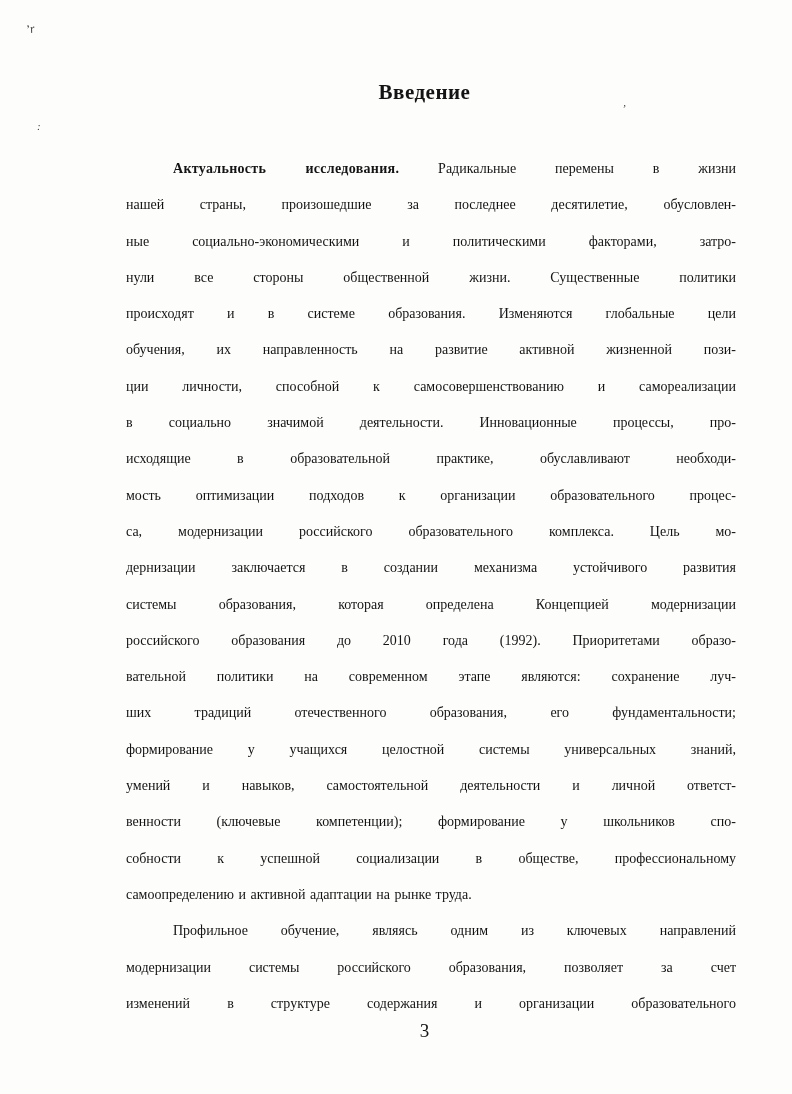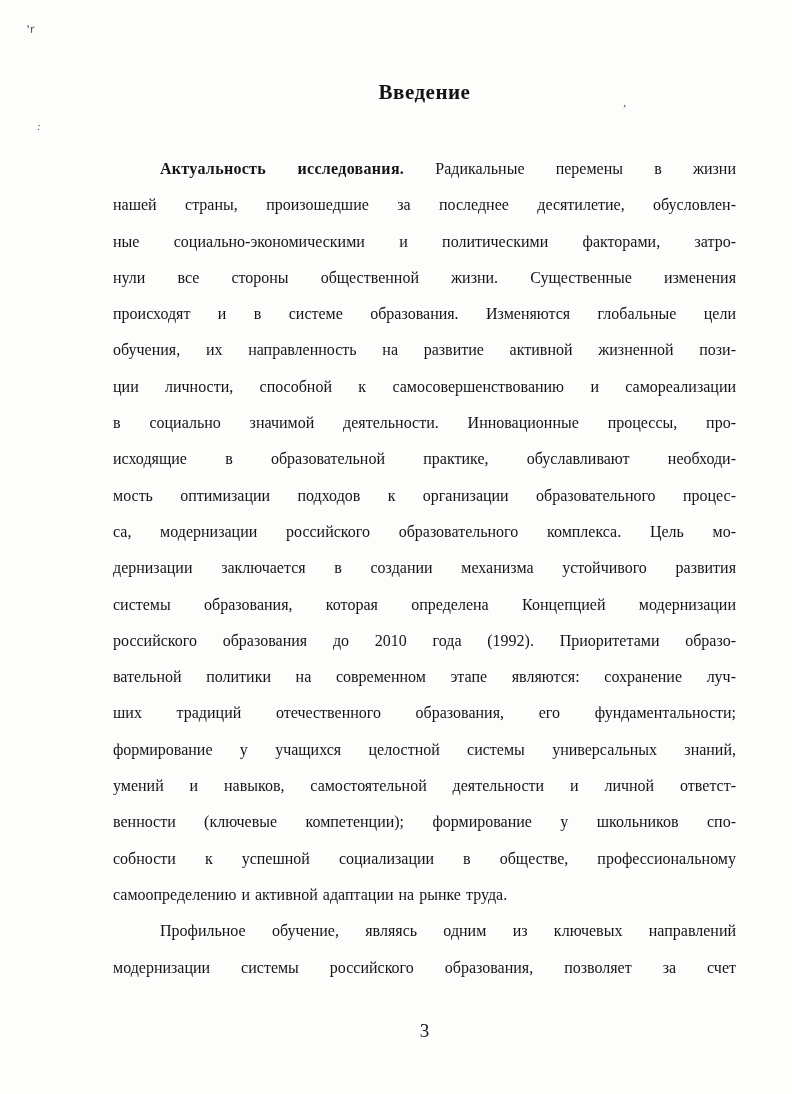--- a/index.html
+++ b/index.html
@@ -22,26 +22,27 @@
   }
   .title {
     margin: 0 0 46px 0;
     text-align: center;
     font-size: 21px;
     font-weight: bold;
     letter-spacing: 0.5px;
   }
   .para { margin: 0; }
   .line {
-    font-size: 16px;
+    font-size: 14px;
     line-height: 36.3px;
     text-align: justify;
     text-align-last: justify;
     white-space: normal;
     word-spacing: 1px;
+    margin-left: 13px;
   }
   .line.first { text-indent: 47px; }
   .line.last { text-align-last: left; }
   .lead { font-weight: bold; letter-spacing: 0.3px; }
   .page-number {
     position: absolute;
     left: 113px;
     width: 623px;
     top: 1020px;
     text-align: center;
@@ -67,21 +68,21 @@
   <span class="artifact a3">’</span>
 
   <div class="content">
 
     <h1 class="title">Введение</h1>
 
     <div class="para">
       <div class="line first"><span class="lead">Актуальность исследования.</span><span> Радикальные перемены в жизни</span></div>
       <div class="line">нашей страны, произошедшие за последнее десятилетие, обусловлен-</div>
       <div class="line">ные социально-экономическими и политическими факторами, затро-</div>
-      <div class="line">нули все стороны общественной жизни. Существенные изменения</div>
+      <div class="line">нули все стороны общественной жизни. Существенные политики</div>
       <div class="line">происходят и в системе образования. Изменяются глобальные цели</div>
       <div class="line">обучения, их направленность на развитие активной жизненной пози-</div>
       <div class="line">ции личности, способной к самосовершенствованию и самореализации</div>
       <div class="line">в социально значимой деятельности. Инновационные процессы, про-</div>
       <div class="line">исходящие в образовательной практике, обуславливают необходи-</div>
       <div class="line">мость оптимизации подходов к организации образовательного процес-</div>
       <div class="line">са, модернизации российского образовательного комплекса. Цель мо-</div>
       <div class="line">дернизации заключается в создании механизма устойчивого развития</div>
       <div class="line">системы образования, которая определена Концепцией модернизации</div>
       <div class="line">российского образования до 2010 года (1992). Приоритетами образо-</div>
@@ -90,19 +91,20 @@
       <div class="line">формирование у учащихся целостной системы универсальных знаний,</div>
       <div class="line">умений и навыков, самостоятельной деятельности и личной ответст-</div>
       <div class="line">венности (ключевые компетенции); формирование у школьников спо-</div>
       <div class="line">собности к успешной социализации в обществе, профессиональному</div>
       <div class="line last">самоопределению и активной адаптации на рынке труда.</div>
     </div>
 
     <div class="para">
       <div class="line first">Профильное обучение, являясь одним из ключевых направлений</div>
       <div class="line">модернизации системы российского образования, позволяет за счет</div>
+      <div class="line">изменений в структуре содержания и организации образовательного</div>
     </div>
 
   </div>
 
   <div class="page-number">3</div>
 
 </div>
 
 </body></html>

